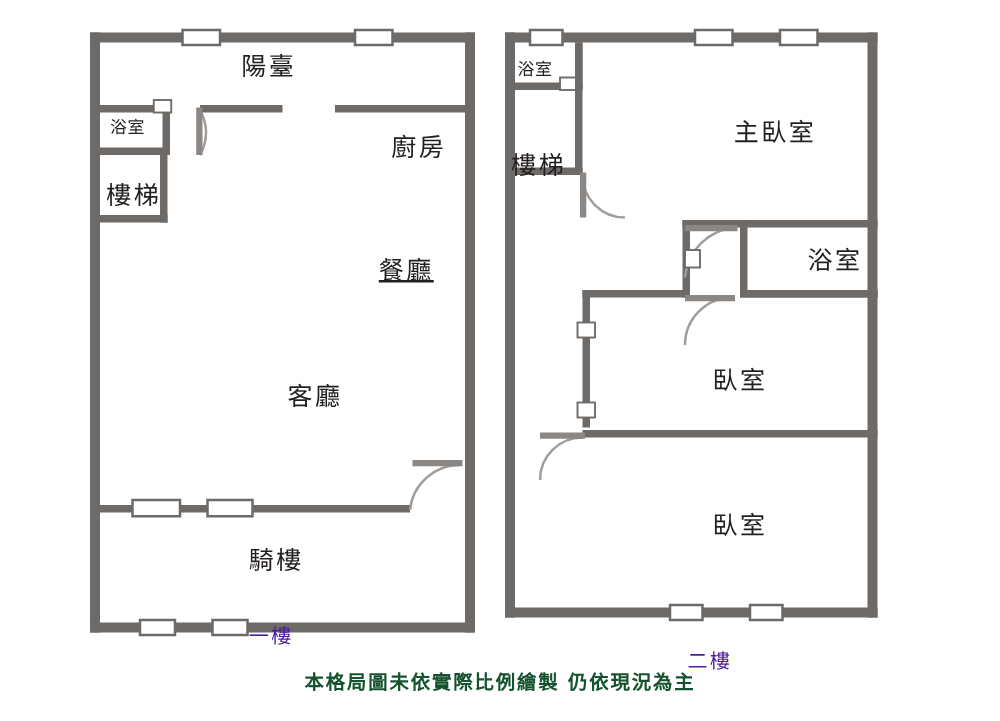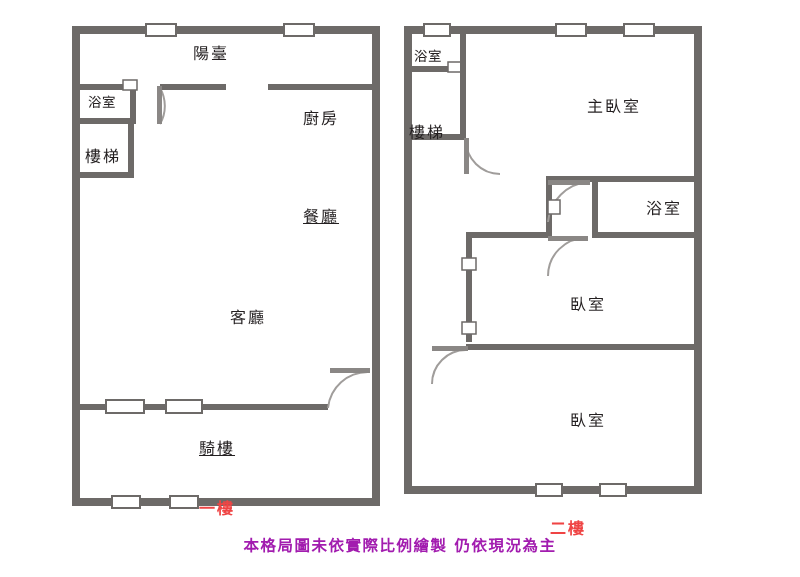--- a/index.html
+++ b/index.html
@@ -25,45 +25,45 @@
   .label {
     position: absolute;
     font-size: 15px;
     line-height: 17px;
     color: #231f20;
     white-space: nowrap;
     letter-spacing: 1px;
     font-family: "DejaVu Sans", "Liberation Sans", sans-serif;
   }
   .label.big {
-    font-size: 16px;
+    font-size: 20px;
     letter-spacing: 2px;
   }
   .label.small {
     font-size: 13.5px;
     letter-spacing: 0.5px;
   }
   .caption {
     position: absolute;
     left: 0;
     top: 533px;
     width: 800px;
     text-align: center;
     font-size: 15.5px;
     letter-spacing: 1.5px;
-    color: #a21caf;
+    color: #14532d;
     font-weight: bold;
     font-family: "DejaVu Sans", "Liberation Sans", sans-serif;
   }
   .floor-tag {
     position: absolute;
     font-size: 16px;
     letter-spacing: 2px;
-    font-weight: bold;
-    color: #ef4444;
+    font-weight: normal;
+    color: #4c1d95;
   }
 </style>
 </head>
 <body>
 
 <svg id="canvas" viewBox="0 0 800 577" xmlns="http://www.w3.org/2000/svg">
 
   <g>
 
     <rect x="72" y="26" width="8" height="480" fill="#6d6a68"></rect>
@@ -153,24 +153,24 @@
 
     <rect x="462" y="258" width="14" height="12" fill="#ffffff" stroke="#6d6a68" stroke-width="1.5"></rect>
     <rect x="462" y="322" width="14" height="12" fill="#ffffff" stroke="#6d6a68" stroke-width="1.5"></rect>
     <rect x="548" y="200" width="12" height="14" fill="#ffffff" stroke="#6d6a68" stroke-width="1.5"></rect>
   </g>
 </svg>
 
 <div class="label big" style="left:193px; top:45px;">陽臺</div>
 <div class="label small" style="left:88px; top:94px;">浴室</div>
 <div class="label big" style="left:85px; top:148px;">樓梯</div>
-<div class="label big" style="left:303px; top:110px;text-align:center;">廚房</div>
+<div class="label big" style="left:313px; top:110px;text-align:center;">廚房</div>
 <div class="label big" style="left:303px; top:208px;text-decoration:underline;">餐廳</div>
 <div class="label big" style="left:230px; top:309px;">客廳</div>
-<div class="label big" style="left:199px; top:440px;text-decoration:underline;">騎樓</div>
+<div class="label big" style="left:199px; top:440px;">騎樓</div>
 <div class="floor-tag" style="left:199px; top:495px;">一樓</div>
 
 <div class="label small" style="left:414px; top:48px;">浴室</div>
 <div class="label big" style="left:409px; top:124px;">樓梯</div>
 <div class="label big" style="left:557px; top:98px;margin-left:30px;">主臥室</div>
 <div class="label big" style="left:646px; top:200px;">浴室</div>
 <div class="label big" style="left:570px; top:296px;">臥室</div>
 <div class="label big" style="left:570px; top:412px;">臥室</div>
 <div class="floor-tag" style="left:550px; top:515px;">二樓</div>
 

